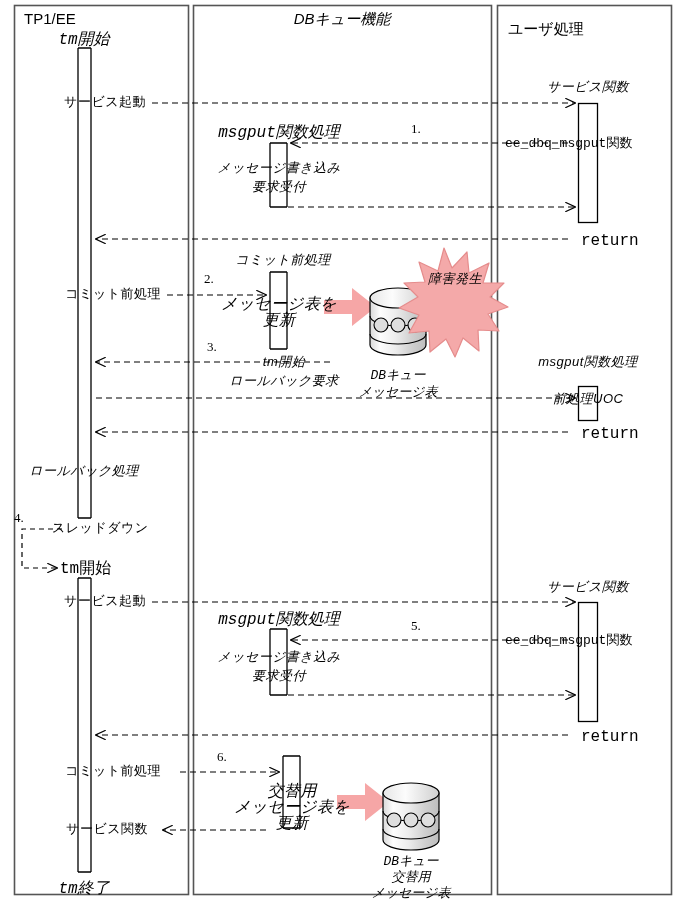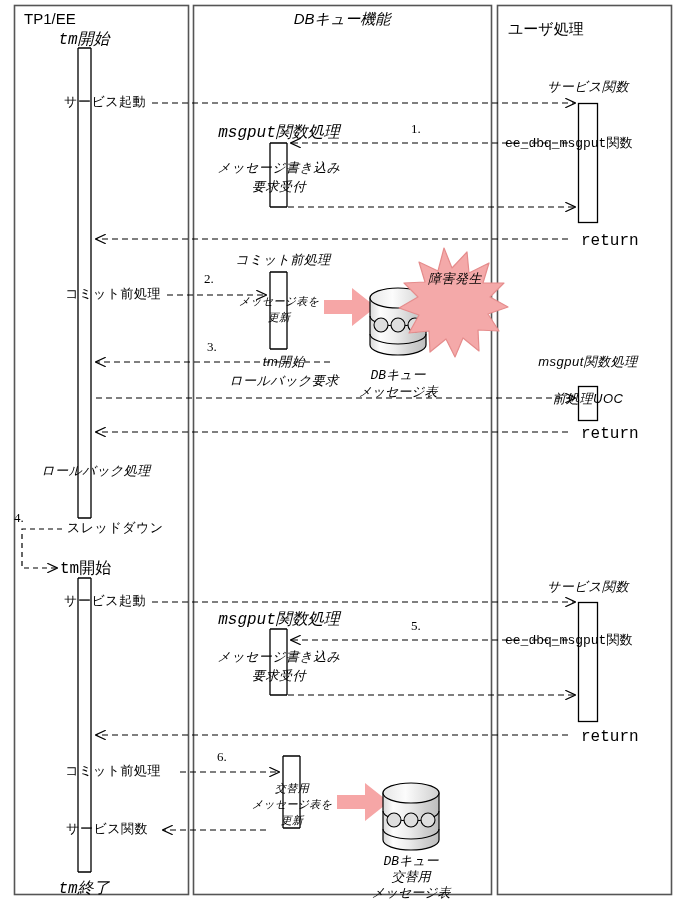--- a/index.html
+++ b/index.html
@@ -2,21 +2,21 @@
 <html><head>
 <meta charset="utf-8">
 <style>
   html,body{margin:0;padding:0;background:#ffffff;}
   body{font-family:"Liberation Sans","DejaVu Sans",sans-serif;}
   #root{position:relative;width:687px;height:901px;background:#fff;overflow:hidden;}
   #svgroot{position:absolute;left:0;top:0;width:687px;height:909px;}
   .lbl{position:absolute;color:#000;white-space:nowrap;line-height:1.15;}
   .ttl{font-size:15px;}
   .jp{font-size:13px;letter-spacing:0.5px;}
-  .jp-sm{font-size:11px;letter-spacing:0.3px;}
+  .jp-sm{font-size:16px;letter-spacing:0.3px;}
   .mono{font-family:"Liberation Mono","DejaVu Sans Mono",monospace;font-size:16px;}
   .mono-sm{font-family:"Liberation Mono","DejaVu Sans Mono",monospace;font-size:13px;}
   .num{font-family:"Liberation Serif","DejaVu Serif",serif;font-size:13px;}
   .ctr{transform:translateX(-50%);text-align:right;font-style:italic;}
   .rgt{transform:translateX(-100%);text-align:right;}
   .burst{font-size:13px;color:#000;letter-spacing:0.5px;}
 </style>
 </head>
 <body>
 
@@ -155,23 +155,23 @@
   </g>
 </svg>
 
 <div class="lbl ttl" style="left:24px;top:10px;">TP1/EE</div>
 <div class="lbl ttl ctr" style="left:342px;top:10px;">DBキュー機能</div>
 <div class="lbl ttl" style="left:508px;top:20px;">ユーザ処理</div>
 
 <div class="lbl mono ctr" style="left:84px;top:31px;">tm開始</div>
 <div class="lbl jp rgt" style="left:146px;top:95px;">サービス起動</div>
 <div class="lbl jp rgt" style="left:161px;top:287px;">コミット前処理</div>
-<div class="lbl jp ctr" style="left:96px;top:464px;">ロールバック処理</div>
+<div class="lbl jp ctr" style="left:84px;top:464px;">ロールバック処理</div>
 <div class="lbl num" style="left:14px;top:511px;">4.</div>
-<div class="lbl jp" style="left:67px;top:521px;">スレッドダウン</div>
+<div class="lbl jp" style="left:52px;top:521px;">スレッドダウン</div>
 <div class="lbl mono" style="left:60px;top:560px;">tm開始</div>
 <div class="lbl jp rgt" style="left:146px;top:594px;">サービス起動</div>
 <div class="lbl jp rgt" style="left:161px;top:764px;">コミット前処理</div>
 <div class="lbl jp rgt" style="left:148px;top:822px;">サービス関数</div>
 <div class="lbl mono ctr" style="left:84px;top:880px;">tm終了</div>
 
 <div class="lbl mono ctr" style="left:279px;top:124px;">msgput関数処理</div>
 <div class="lbl jp ctr" style="left:279px;top:161px;">メッセージ書き込み</div>
 <div class="lbl jp ctr" style="left:279px;top:180px;">要求受付</div>
 

